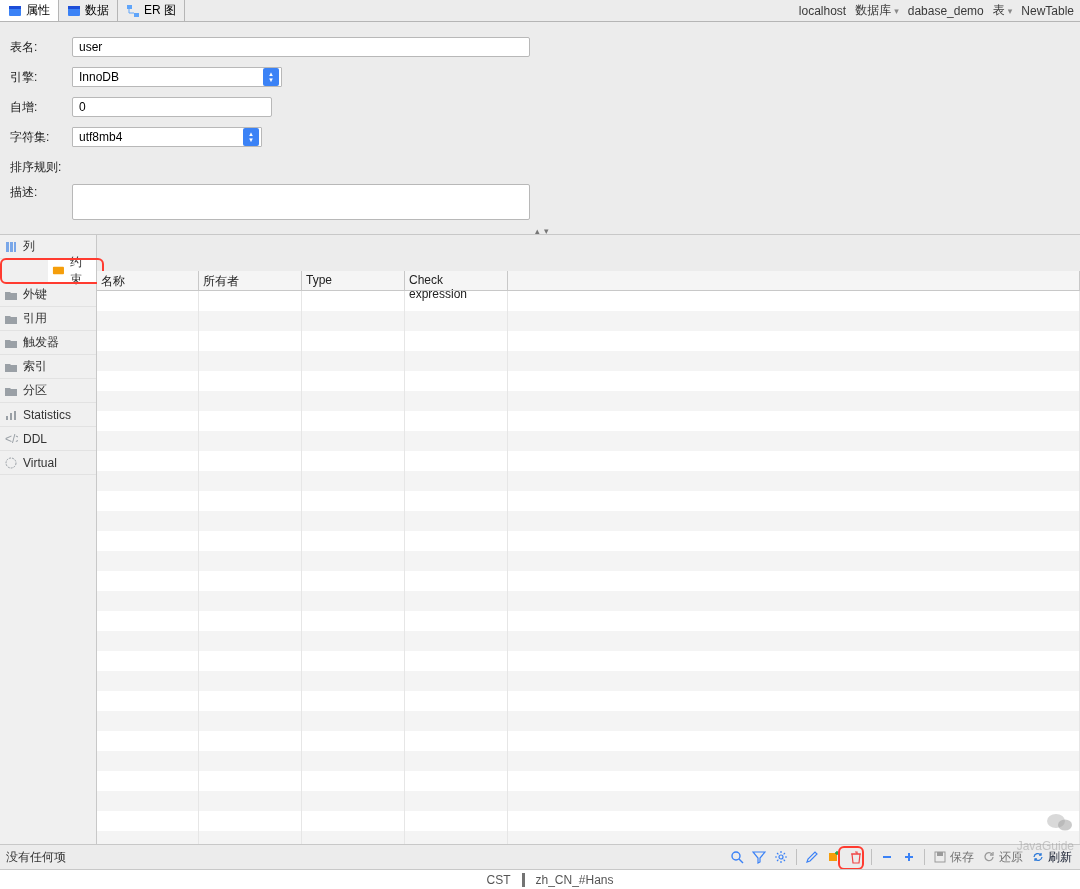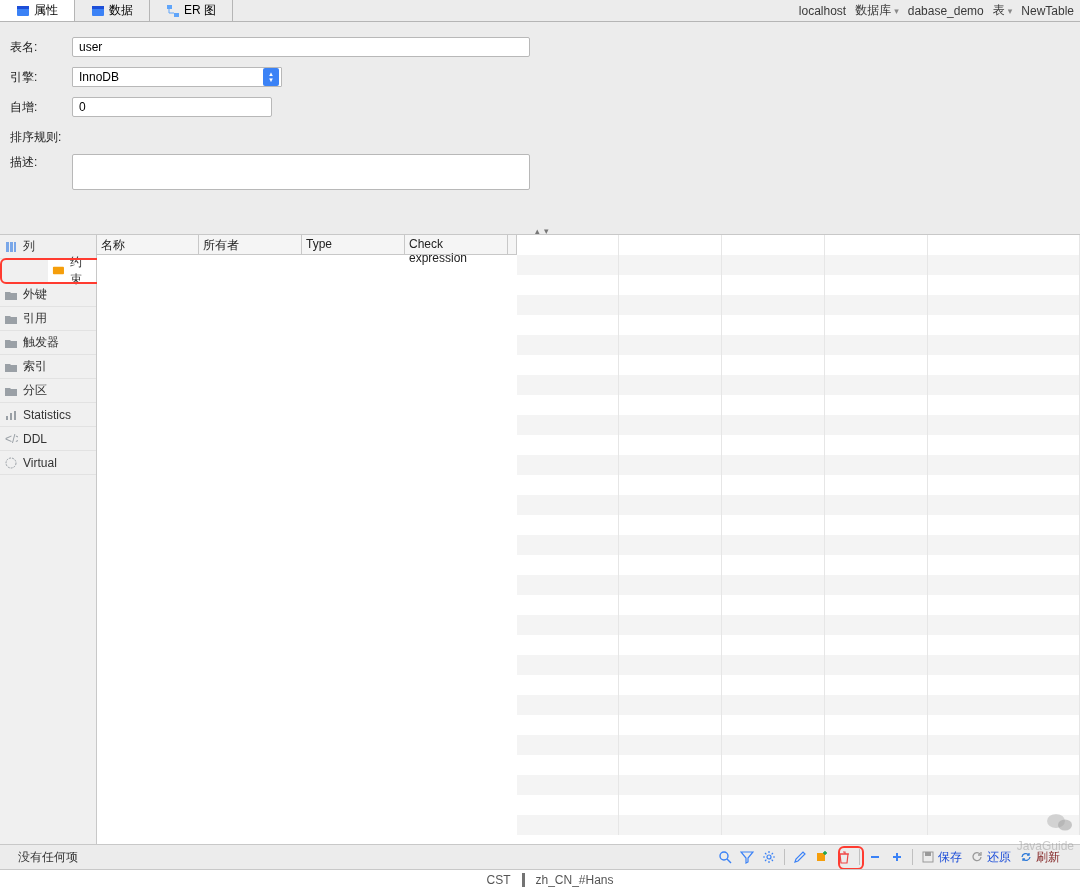--- a/index.html
+++ b/index.html
@@ -1,21 +1,21 @@
 <!DOCTYPE html>
 <html><head>
 <meta charset="utf-8">
 <style>
 * { margin: 0; padding: 0; box-sizing: border-box; font-family: -apple-system, "Helvetica Neue", Arial, sans-serif; font-size: 12px; }
 html, body { width: 1080px; height: 889px; background: #ececec; overflow: hidden; position: relative; }
 
 
 .topbar { display: flex; align-items: stretch; height: 22px; border-bottom: 1px solid #b5b5b5; background: #ececec; }
 .tabs { display: flex; }
-.tab { display: flex; align-items: center; gap: 4px; padding: 0 16px; border-right: 1px solid #b5b5b5; cursor: default; }
+.tab { display: flex; align-items: center; gap: 4px; padding: 0 8px; border-right: 1px solid #b5b5b5; cursor: default; }
 .tab.active { background: #fff; }
 .tab .ic { width: 14px; height: 14px; display: inline-flex; align-items: center; justify-content: center; }
 .breadcrumbs { margin-left: auto; display: flex; align-items: center; gap: 2px; padding-right: 4px; color: #3a3a3a; }
 .crumb { display: flex; align-items: center; gap: 3px; padding: 0 2px; }
 .crumb .drop { font-size: 9px; color: #888; }
 
 
 .form { padding: 10px 10px 6px 10px; }
 .row { display: flex; align-items: center; height: 30px; }
 .row label { width: 62px; color: #222; }
@@ -33,42 +33,42 @@
 .mini-collapse { position: absolute; left: 535px; top: 226px; font-size: 9px; color: #777; letter-spacing: 1px; }
 
 
 .main { position: absolute; top: 234px; left: 0; right: 0; bottom: 45px; display: flex; border-top: 1px solid #c8c8c8; }
 .side { width: 97px; background: #f0f0f0; border-right: 1px solid #c8c8c8; }
 .sitem { display: flex; align-items: center; gap: 5px; height: 24px; padding: 0 4px; border-bottom: 1px solid #e2e2e2; color: #333; }
 .sitem.selected { background: #fff; margin-left: 48px; }
 .sitem .sic { width: 14px; height: 14px; display: inline-flex; align-items: center; justify-content: center; }
 .highlight-box { position: absolute; left: 0; top: 23px; width: 104px; height: 26px; border: 2px solid #ff3b30; border-radius: 6px; pointer-events: none; }
 
-.gridwrap { flex: 1; position: relative; display: flex; flex-direction: row; background: #fff; }
+.gridwrap { flex: 1; position: relative; display: flex; flex-direction: column; background: #fff; margin-top: 36px; }
 .ghead { display: flex; height: 20px; border-bottom: 1px solid #c8c8c8; background: #f5f5f5; position: relative; }
 .ghead .col { border-right: 1px solid #c8c8c8; padding: 2px 4px; color: #222; }
 .gbody { flex: 1; overflow: hidden; position: relative; }
 .grow { display: flex; height: 20px; }
 .grow:nth-child(even) { background: #f4f4f4; }
 .grow .cell { border-right: 1px solid #e6e6e6; height: 20px; }
 .col.c1, .cell.c1 { width: 102px; }
 .col.c2, .cell.c2 { width: 103px; }
 .col.c3, .cell.c3 { width: 103px; }
 .col.c4, .cell.c4 { width: 103px; }
 .col.cR, .cell.cR { flex: 1; }
 
 
-.status { position: absolute; left: 0; right: 0; bottom: 20px; height: 25px; border-top: 1px solid #c8c8c8; display: flex; align-items: center; padding: 0 18px; background: #ececec; gap: 4px; }
+.status { position: absolute; left: 0; right: 0; bottom: 20px; height: 25px; border-top: 1px solid #c8c8c8; display: flex; align-items: center; padding: 0 6px; background: #ececec; gap: 4px; }
 .status .msg { color: #333; }
 .status .spacer { flex: 1; }
 .ibtn { width: 18px; height: 18px; display: inline-flex; align-items: center; justify-content: center; border-radius: 3px; }
 .ibtn svg { width: 14px; height: 14px; }
 .sep { width: 1px; height: 16px; background: #c0c0c0; margin: 0 2px; }
-.tbtn { display: inline-flex; align-items: center; gap: 3px; color: #1d4ed8; padding: 0 2px; }
-.tbtn.on { color: #7f1d1d; }
+.tbtn { display: inline-flex; align-items: center; gap: 3px; color: #737373; padding: 0 2px; }
+.tbtn.on { color: #0f172a; }
 .hl2 { position: absolute; border: 2px solid #ff3b30; border-radius: 6px; width: 26px; height: 24px; right: 216px; bottom: 19px; pointer-events: none; }
 
 
 .locale { position: absolute; left: 0; right: 0; bottom: 0; height: 20px; border-top: 1px solid #c8c8c8; display: flex; align-items: center; justify-content: center; gap: 12px; background: #fff; color: #555; }
 .locale span { border-left: 3px solid #737373; padding-left: 10px; }
 .locale span:first-child { border: none; padding-left: 0; margin-left: 20px; }
 
 
 .wm { position: absolute; right: 6px; bottom: 36px; color: rgba(160,160,160,0.55); font-size: 20px; font-weight: 500; display: flex; align-items: flex-end; gap: 6px; pointer-events: none; flex-direction: column; }
 .wm .bub { position: relative; width: 28px; height: 22px; }
@@ -159,20 +159,27 @@
   <div class="row">
     <label>引擎:</label>
     <div class="sel" style="width:210px">
       <input style="width: 190px;" value="InnoDB">
       <span class="btn"></span>
     </div>
   </div>
   <div class="row">
     <label>自增:</label>
     <input class="tin med" value="0" style="">
+  </div>
+  <div class="row">
+    <label>字符集:</label>
+    <div class="sel" style="width:190px">
+      <input style="width: 170px;" value="utf8mb4">
+      <span class="btn"></span>
+    </div>
   </div>
   <div class="row">
     <label>排序规则:</label>
   </div>
   <div class="row" style="height:44px; align-items:flex-start; padding-top:2px">
     <label>描述:</label>
     <textarea class="desc" style=""></textarea>
   </div>
 </div>
 

